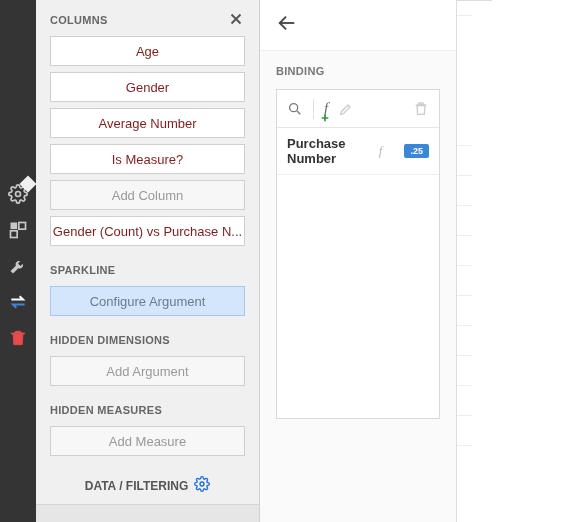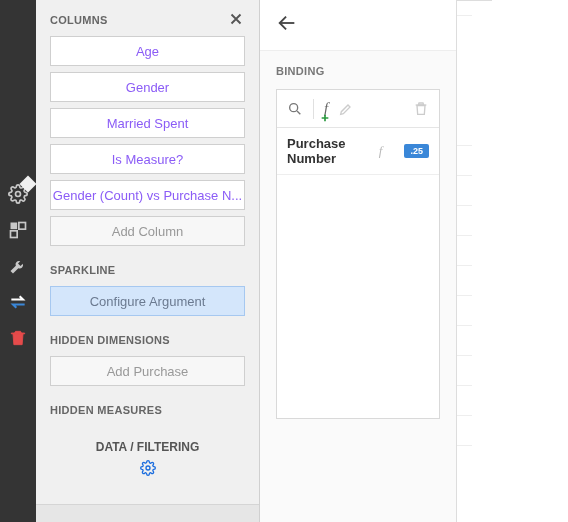--- a/index.html
+++ b/index.html
@@ -15,24 +15,24 @@
 .rail-item { width: 36px; height: 36px; display: flex; align-items: center; justify-content: center; color: #c8c8c8; cursor: pointer; }
 .rail-item svg { width: 20px; height: 20px; }
 .rail-item.red svg { stroke: #e54b4b; fill: #e54b4b; }
 
 
 .config-panel { width: 224px; background: #f0f0f0; border-right: 1px solid #d0d0d0; padding: 14px 14px 4px 14px; display: flex; flex-direction: column; position: relative; overflow: hidden; }
 .config-close { position: absolute; top: 10px; right: 14px; cursor: pointer; color: #555; }
 .config-close svg { width: 18px; height: 18px; }
 .section-title { font-size: 11px; font-weight: 700; color: #666; letter-spacing: 0.3px; margin-bottom: 10px; text-transform: uppercase; }
 .section-title.mt { margin-top: 12px; }
-.item-btn { background: #fff; border: 1px solid #cfcfcf; height: 30px; font-size: 13px; color: #8b5cf6; display: flex; align-items: center; justify-content: center; margin-bottom: 6px; cursor: pointer; white-space: nowrap; overflow: hidden; text-overflow: ellipsis; padding: 0 8px; }
+.item-btn { background: #fff; border: 1px solid #cfcfcf; height: 30px; font-size: 13px; color: #7f1d1d; display: flex; align-items: center; justify-content: center; margin-bottom: 6px; cursor: pointer; white-space: nowrap; overflow: hidden; text-overflow: ellipsis; padding: 0 8px; }
 .item-btn.muted { background: #f7f7f7; color: #999; }
 .item-btn.selected { background: #d4e6fb; border-color: #a6c8f0; color: #6b7a90; }
-.footer-link { margin-top: 14px; font-size: 12px; font-weight: 600; color: #555; display: flex; align-items: center; justify-content: center; gap: 6px; cursor: pointer; flex-direction: column; }
+.footer-link { margin-top: 14px; font-size: 12px; font-weight: 600; color: #555; display: flex; align-items: center; justify-content: center; gap: 6px; cursor: pointer; }
 .footer-link .gear { color: #1b6dde; }
 .footer-link .gear svg { width: 16px; height: 16px; }
 .config-bottom-strip { position: absolute; left: 0; right: 0; bottom: 0; height: 18px; background: #e6e6e6; border-top: 1px solid #d5d5d5; }
 
 
 .right-wrap { flex: 1; display: flex; flex-direction: column; }
 .right-header { height: 50px; padding: 12px 16px 0 16px; border-bottom: 1px solid transparent; background: #fff; }
 .back-btn { cursor: pointer; color: #444; }
 .back-btn svg { width: 22px; height: 22px; }
 .binding-area { flex: 1; padding: 14px 16px; background: #fafafa; border-top: 1px solid #eee; display: flex; flex-direction: column; }
@@ -99,32 +99,33 @@
   <div class="config-panel">
     <div class="config-close">
       <svg viewBox="0 0 24 24" fill="none" stroke="currentColor" stroke-width="2.5">
           <path d="M6 6l12 12M18 6L6 18"></path>
         </svg>
     </div>
 
     <div class="section-title">COLUMNS</div>
     <div class="item-btn">Age</div>
     <div class="item-btn">Gender</div>
-    <div class="item-btn">Married Spent</div>
+    <div class="item-btn">Average Number</div>
     <div class="item-btn">Is Measure?</div>
+    <div class="item-btn muted">Add Column</div>
     <div class="item-btn">Gender (Count) vs Purchase N...</div>
-    <div class="item-btn muted">Add Column</div>
 
     <div class="section-title mt">SPARKLINE</div>
     <div class="item-btn selected">Configure Argument</div>
 
     <div class="section-title mt">HIDDEN DIMENSIONS</div>
-    <div class="item-btn muted">Add Purchase</div>
+    <div class="item-btn muted">Add Argument</div>
 
     <div class="section-title mt">HIDDEN MEASURES</div>
+    <div class="item-btn muted">Add Measure</div>
 
     <div class="footer-link">
       <span>DATA / FILTERING</span>
       <span class="gear">
         <svg viewBox="0 0 24 24" fill="none" stroke="currentColor" stroke-width="2">
             <circle cx="12" cy="12" r="3"></circle>
             <path d="M19.4 15a1.7 1.7 0 0 0 .34 1.87l.06.06a2 2 0 1 1-2.83 2.83l-.06-.06a1.7 1.7 0 0 0-1.87-.34 1.7 1.7 0 0 0-1.03 1.56V21a2 2 0 1 1-4 0v-.09a1.7 1.7 0 0 0-1.11-1.56 1.7 1.7 0 0 0-1.87.34l-.06.06a2 2 0 1 1-2.83-2.83l.06-.06a1.7 1.7 0 0 0 .34-1.87 1.7 1.7 0 0 0-1.56-1.03H3a2 2 0 1 1 0-4h.09a1.7 1.7 0 0 0 1.56-1.11 1.7 1.7 0 0 0-.34-1.87l-.06-.06a2 2 0 1 1 2.83-2.83l.06.06a1.7 1.7 0 0 0 1.87.34H9a1.7 1.7 0 0 0 1.03-1.56V3a2 2 0 1 1 4 0v.09a1.7 1.7 0 0 0 1.03 1.56 1.7 1.7 0 0 0 1.87-.34l.06-.06a2 2 0 1 1 2.83 2.83l-.06.06a1.7 1.7 0 0 0-.34 1.87V9a1.7 1.7 0 0 0 1.56 1.03H21a2 2 0 1 1 0 4h-.09a1.7 1.7 0 0 0-1.56 1.03z"></path>
           </svg>
       </span>
     </div>

